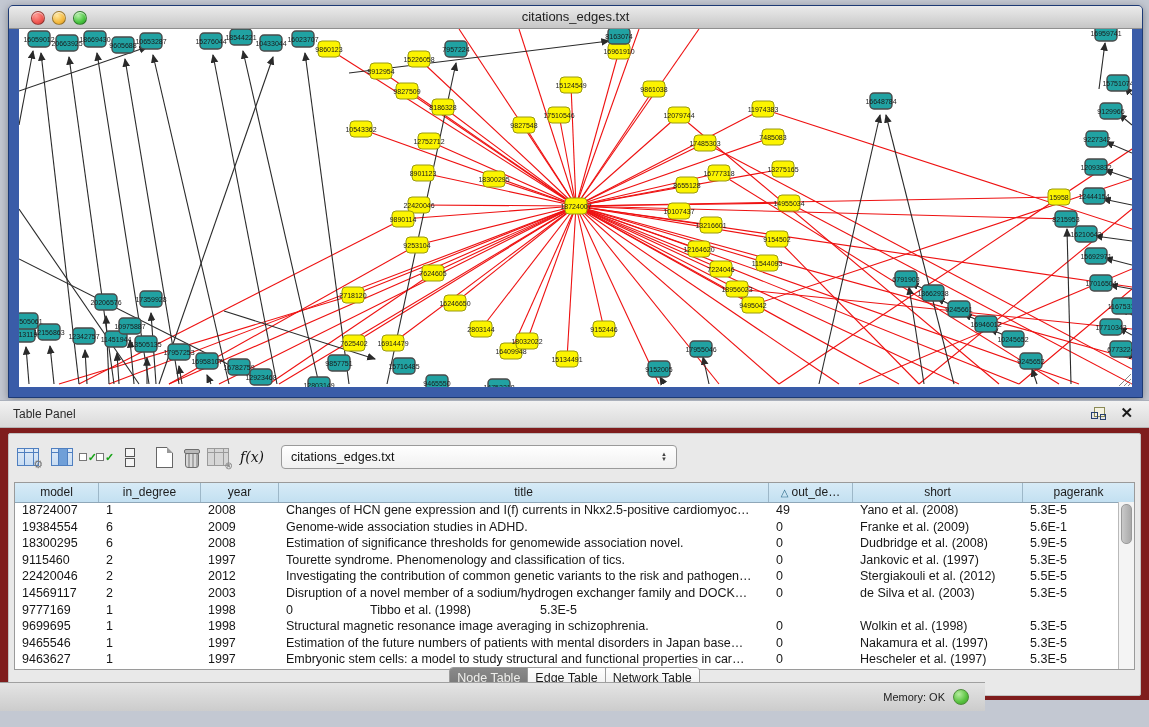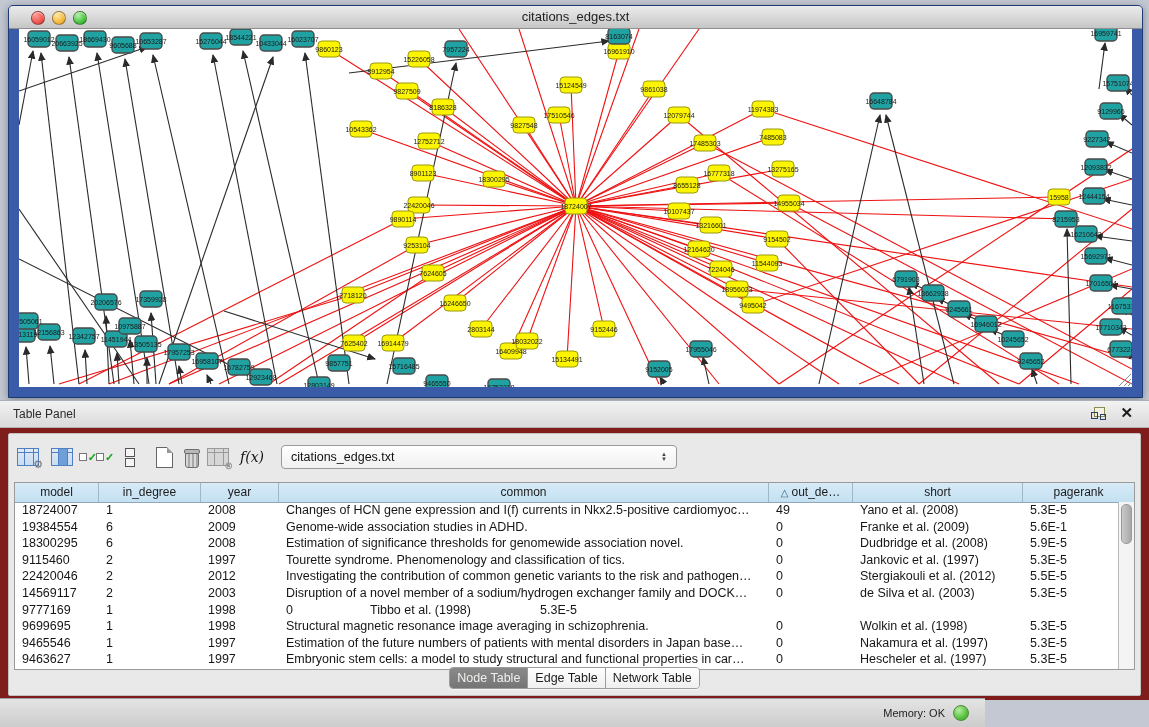--- a/index.html
+++ b/index.html
@@ -94,21 +94,21 @@
   
   .tabbar{position:absolute;left:0;right:0;bottom:6px;display:flex;justify-content:center;}
   .seg{display:flex;border:1px solid #9c9c9c;border-radius:4px;overflow:hidden;
       box-shadow:0 1px 0 rgba(255,255,255,.6);}
   .tab{padding:2px 7px;font-size:12.5px;color:#1c1c1c;background:linear-gradient(#ffffff,#efefef);
       border-right:1px solid #9c9c9c;line-height:16px;}
   .tab:last-child{border-right:none;}
   .tab.selected{background:linear-gradient(#8a8a8a,#757575);color:#efefec;}
 
   
-  .statusbar{position:absolute;left:0;bottom:0;width:985px;height:28px;
+  .statusbar{position:absolute;left:0;bottom:16px;width:985px;height:28px;
       background:linear-gradient(#e4e4e4,#cccccc);border-top:1px solid #a0a0a0;margin-top:36px;}
   .mem-label{position:absolute;right:40px;top:8px;font-size:11px;color:#222;}
   .mem-dot{position:absolute;right:16px;top:6px;width:14px;height:14px;border-radius:50%;
       border:1px solid #4e8c3a;background:radial-gradient(circle at 35% 30%,#b7eda0,#57c23e 60%,#3d9c2c);}
 </style>
 </head>
 <body>
 
 <div class="stage">
 
@@ -708,21 +708,21 @@
           <span class="val">citations_edges.txt</span>
           <span class="arrows">▲<br>▼</span>
         </span>
       </div>
 
       <div class="table-wrap">
         <div class="thead" id="thead">
             <div class="th col0">model</div>
             <div class="th col1">in_degree</div>
             <div class="th col2">year</div>
-            <div class="th col3">common</div>
+            <div class="th col3">title</div>
             <div class="th col4"><span class="sort">△</span>out_de…</div>
             <div class="th col5">short</div>
             <div class="th col6">pagerank</div>
           </div>
         <div class="tbody" id="tbody">
             <div class="tr">
               <div class="td col0">18724007</div>
               <div class="td col1">1</div>
               <div class="td col2">2008</div>
               <div class="td col3">Changes of HCN gene expression and I(f) currents in Nkx2.5-positive cardiomyoc…</div>

